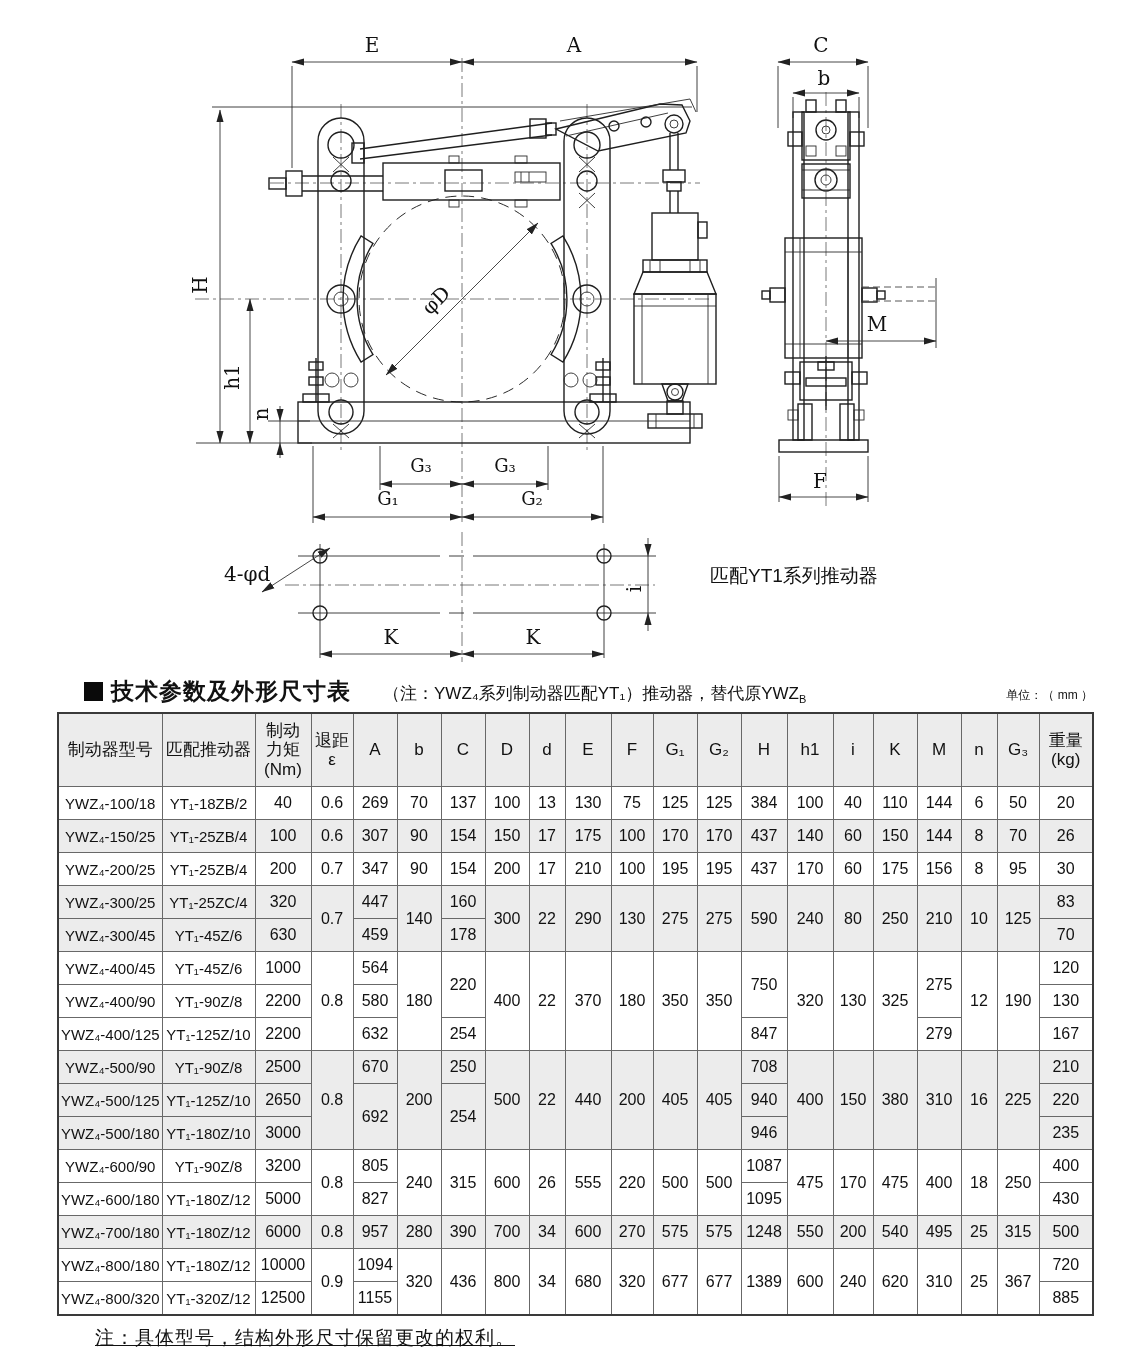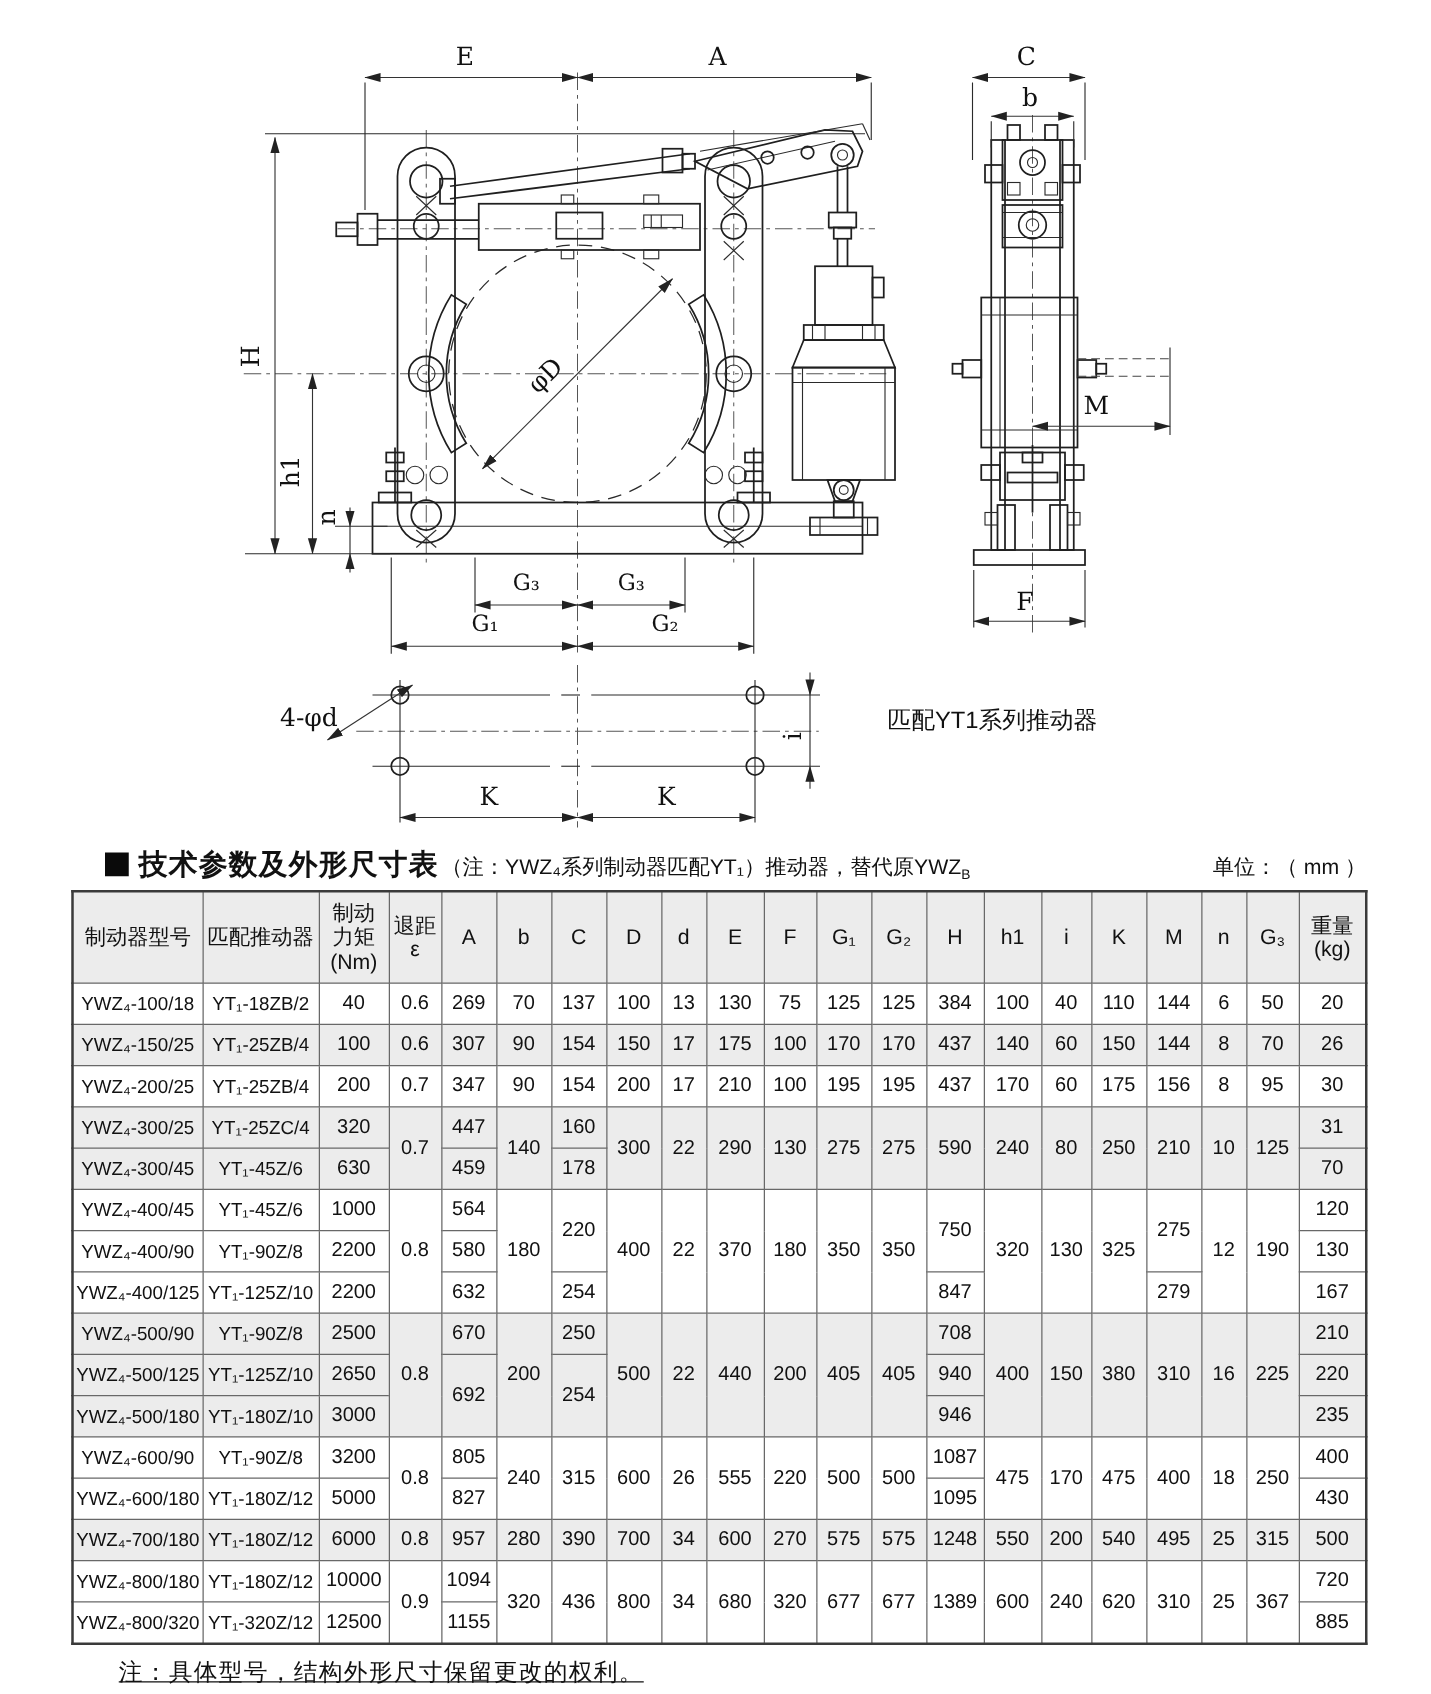--- a/index.html
+++ b/index.html
@@ -12,23 +12,23 @@
   svg .cl{fill:none;stroke:#555;stroke-width:0.8;stroke-dasharray:14 4 3 4;}
   svg .hid{fill:none;stroke:#444;stroke-width:0.9;stroke-dasharray:7 4;}
   svg .drum{fill:none;stroke:#2a2a2a;stroke-width:1;stroke-dasharray:11 7;}
   svg text{fill:#111;}
   svg .d{font:20px "DejaVu Serif","Liberation Serif",serif;}
   svg .g{font:18px "DejaVu Serif","Liberation Serif",serif;}
   svg .cn{font:19px "Liberation Sans","DejaVu Sans",sans-serif;}
   .secrow{position:absolute;left:84px;top:676px;right:52px;display:flex;align-items:baseline;}
   .sq{width:19px;height:19px;background:#0a0a0a;display:inline-block;align-self:center;margin-right:8px;}
   .stitle{font-size:23px;font-weight:bold;letter-spacing:1px;}
-  .snote{font-size:17px;margin-left:2px;}
+  .snote{font-size:17px;margin-left:32px;}
   .snote sub{font-size:11px;}
-  .sunit{font-size:17px;margin-left:auto;}
+  .sunit{font-size:12px;margin-left:auto;}
   table{position:absolute;left:57px;top:712px;width:1035px;border-collapse:collapse;table-layout:fixed;
         border:2px solid #3a3a3a;}
   th,td{border:1px solid #686868;text-align:center;vertical-align:middle;}
   th{background:#ececec;font-weight:normal;font-size:17px;line-height:1.12;white-space:pre-line;height:72px;padding:0;}
   td{font-size:16px;height:32px;padding:0 1px;background:#fff;}
   tbody td:nth-child(1),tbody td:nth-child(2){font-size:15px;}
   tr.shade td{background:#ececec;}
   .foot{position:absolute;left:95px;top:1325px;font-size:19px;letter-spacing:1px;text-decoration:underline;}
 </style>
 </head>
@@ -420,21 +420,21 @@
           <td rowspan="2">130</td>
           <td rowspan="2">275</td>
           <td rowspan="2">275</td>
           <td rowspan="2">590</td>
           <td rowspan="2">240</td>
           <td rowspan="2">80</td>
           <td rowspan="2">250</td>
           <td rowspan="2">210</td>
           <td rowspan="2">10</td>
           <td rowspan="2">125</td>
-          <td>31</td>
+          <td>83</td>
         </tr>
         <tr class="shade">
           <td>YWZ₄-300/45</td>
           <td>YT₁-45Z/6</td>
           <td>630</td>
           <td>459</td>
           <td>178</td>
           <td>70</td>
         </tr>
         <tr>

